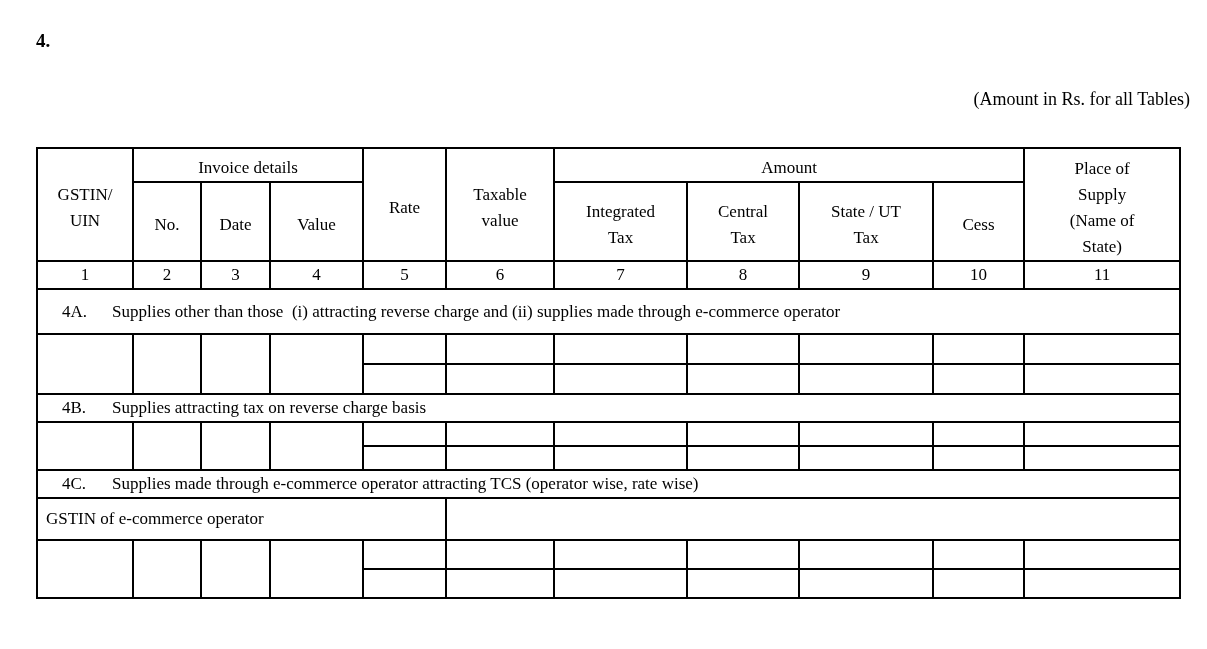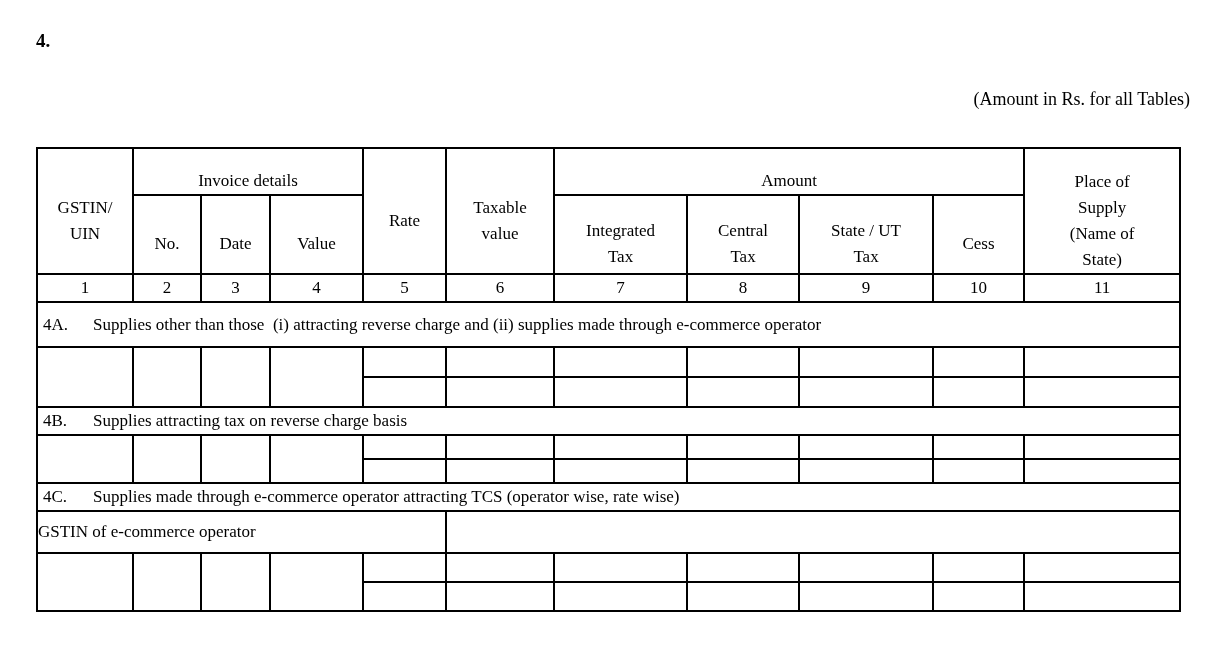--- a/index.html
+++ b/index.html
@@ -30,34 +30,34 @@
     position: absolute; left: 36px; top: 147px;
     width: 1143px;
     border-collapse: collapse; table-layout: fixed;
   }
   table.gst td {
     border: 2px solid #000;
     font-size: 17px;
     overflow: hidden;
     vertical-align: middle;
   }
-  .hc { text-align: center; vertical-align: top; padding-top: 19px; line-height: 26px; }
+  .hc { text-align: center; vertical-align: top; padding-top: 6px; line-height: 26px; }
   .r-group td { height: 29px; }
   .r-sub td   { height: 79px; }
   .r-num td   { height: 28px; text-align: center; }
   .r-sec td   { height: 45px; }
   .r-sec-sm td{ height: 28px; }
-  .sec-flex { display: flex; align-items: center; padding-left: 5px; }
+  .sec-flex { display: flex; align-items: center; padding-left: 24px; }
   .sec-code { width: 50px; flex: none; }
   .sec-text { white-space: pre-wrap; }
   .r-data td   { height: 30px; }
   .r-data-sm td{ height: 24px; }
   .r-data-c td { height: 29px; }
   .r-ecom td { height: 42px; }
-  .ecom-label { }
+  .ecom-label { padding-left: 8px; }
   .thick-top td { border-top-width: 3px; }
   .last-row td { border-bottom-width: 3px; }
 </style>
 </head>
 <body>
 
 <div class="doc-title">
   <span class="t-num">4.</span>
   <span class="t-text">
     <br>

